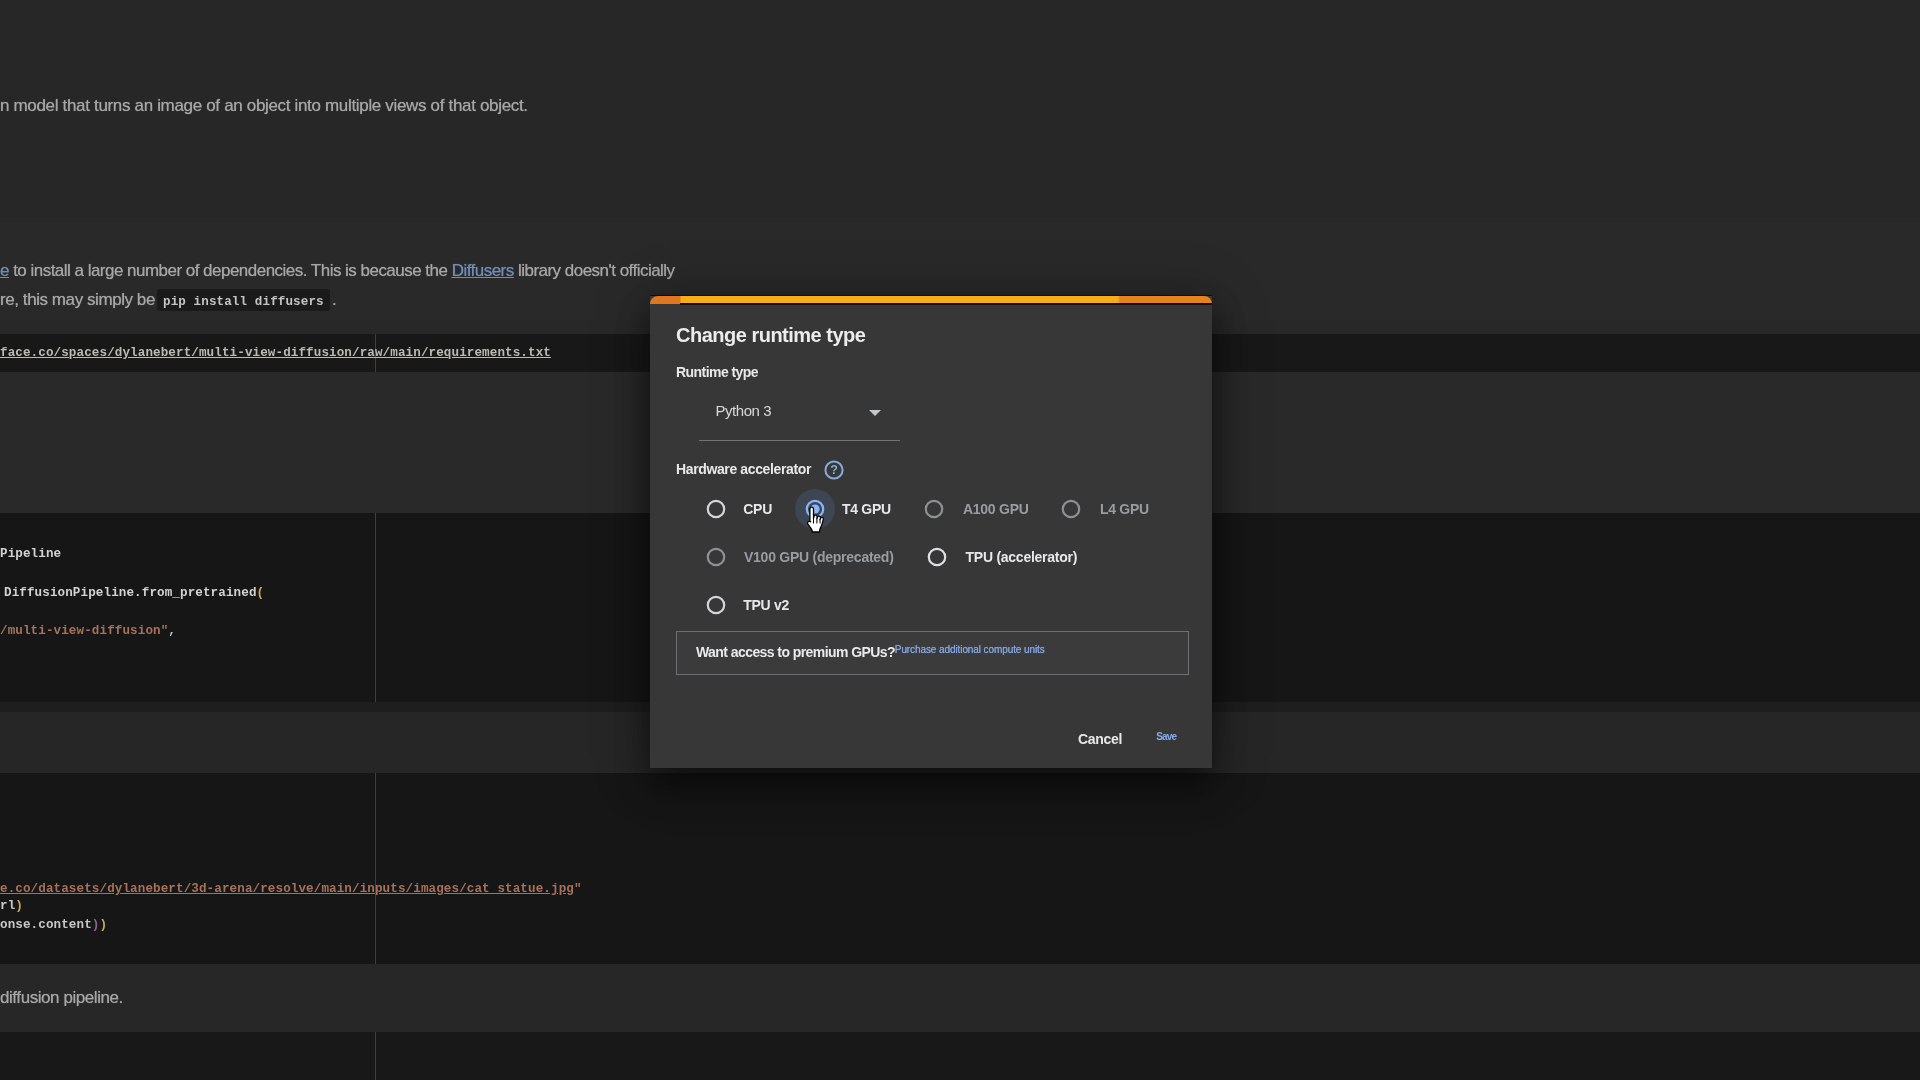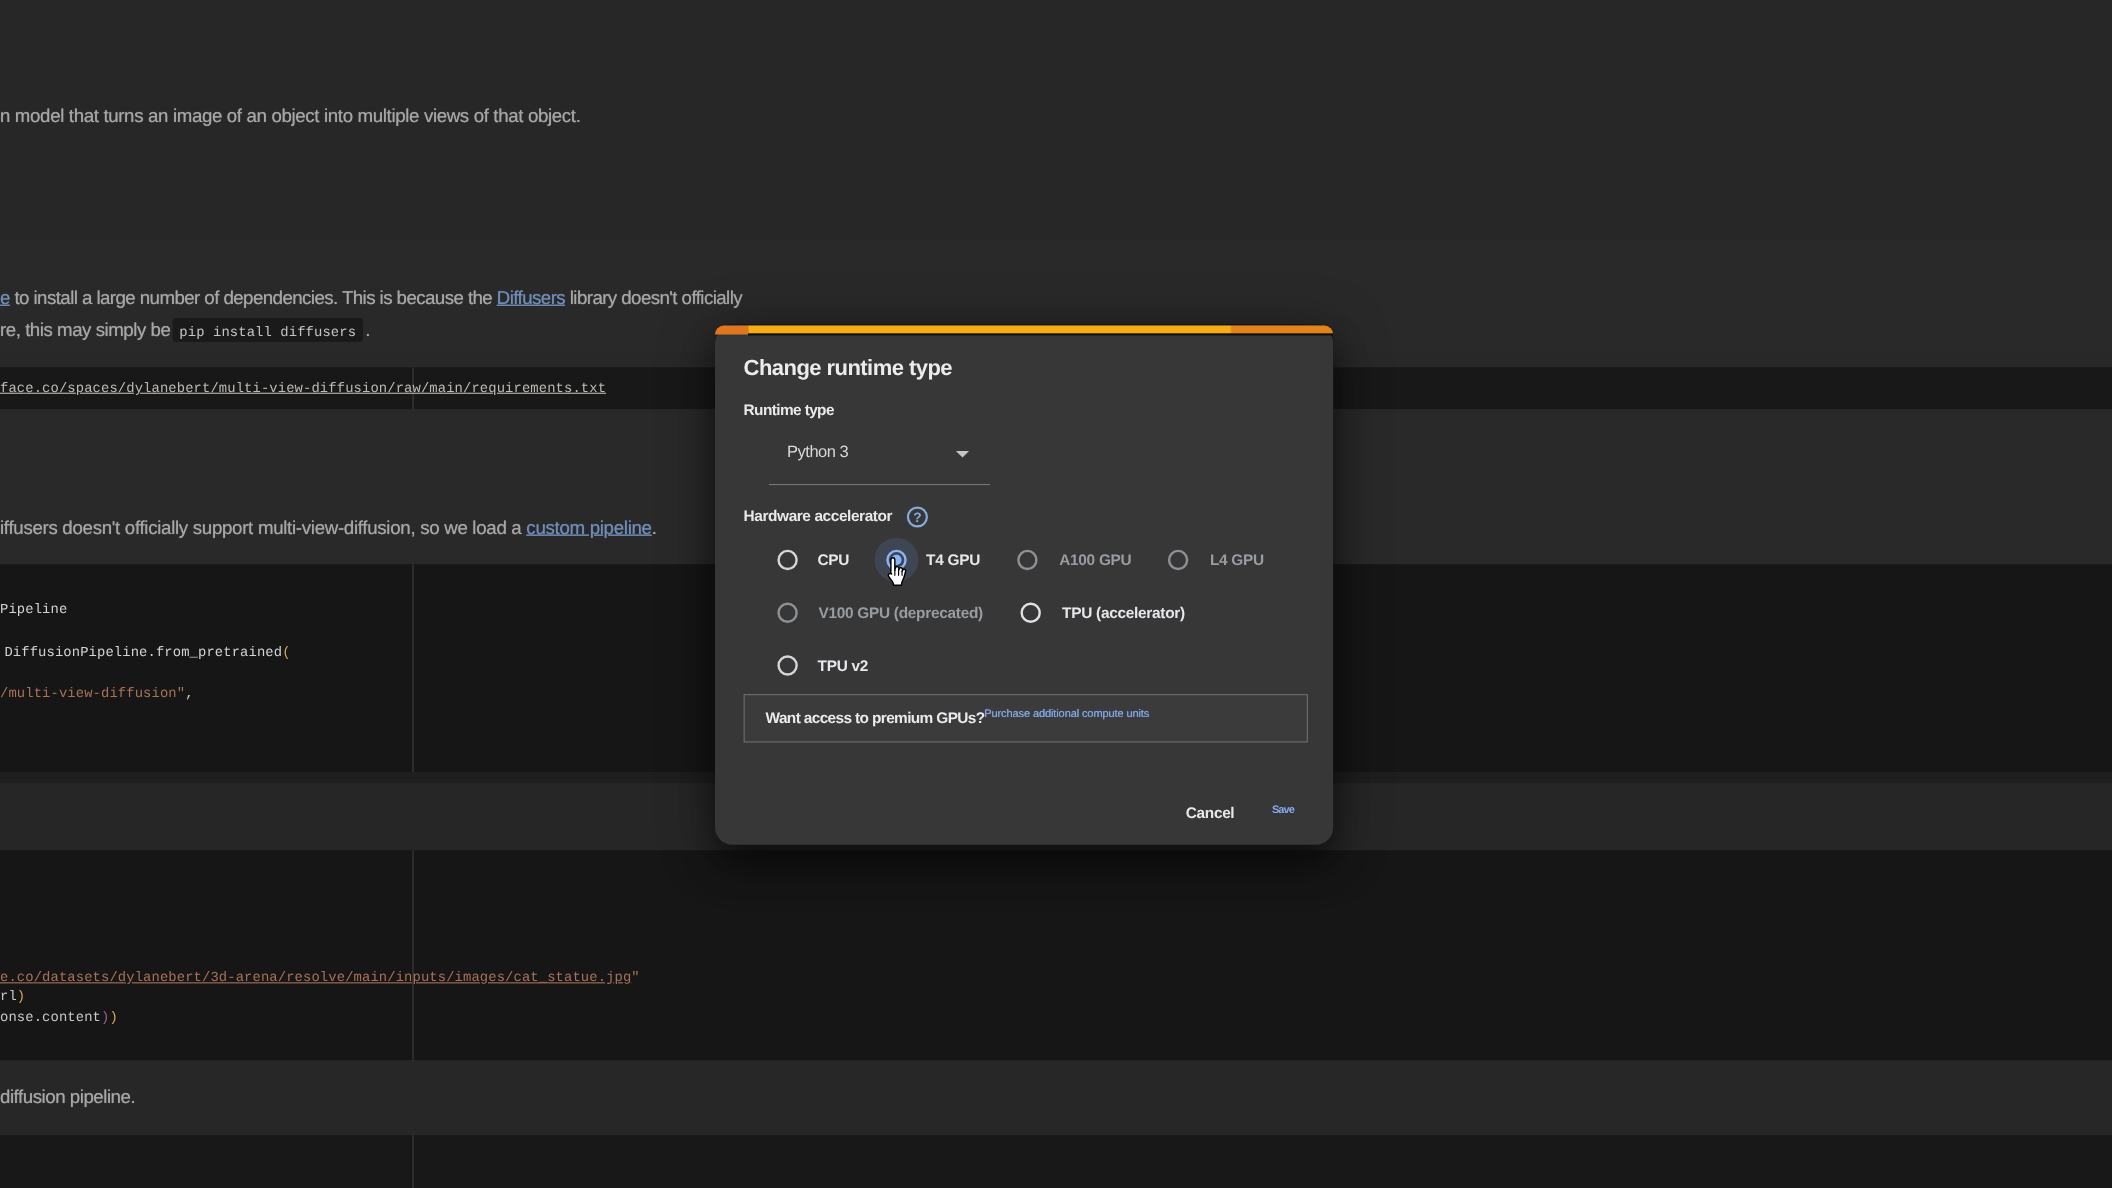--- a/index.html
+++ b/index.html
@@ -5,25 +5,25 @@
 html,body { width:1920px; height:1080px; overflow:hidden; background:#272727; }
 #stage { position:absolute; left:0; top:0; width:1920px; height:1080px;
   font-family:"Liberation Sans",sans-serif; }
 .band { position:absolute; left:0; width:1920px; }
 .ruler { position:absolute; width:1px; background:#3f3f3f; left:375px; }
 .t { position:absolute; white-space:pre; line-height:1; }
 .md { font-size:17px; color:#a6a6a6; letter-spacing:0px;
       text-shadow:0 0 0.8px rgba(166,166,166,0.85); filter:blur(0.3px); }
 .mdlink { color:#708db8; text-decoration:underline;
       text-shadow:0 0 0.8px rgba(112,141,184,0.85); }
-.mono { font-family:"Liberation Mono",monospace; font-size:12.6px; font-weight:normal;
+.mono { font-family:"Liberation Mono",monospace; font-size:12.6px; font-weight:bold;
         letter-spacing:0.095px; filter:blur(0.3px); }
 .chip { position:absolute; background:#1a1a1a; border-radius:3px; }
 #dialog { position:absolute; left:650px; top:296px; width:562px; height:471.5px;
-  background:#373737; border-radius:16px;
+  background:#373737; border-radius:0;
   box-shadow:0 18px 30px rgba(0,0,0,.45), 0 6px 50px rgba(0,0,0,.35), 0 -1px 0 rgba(10,10,16,0.8); }
 #dbar { position:absolute; left:0; top:0; width:562px; height:8px;
   border-radius:9px 9px 0 0;
   background:linear-gradient(90deg,#e0761e 0px,#e0761e 30px,#f7ad14 31px,#f7ad14 468px,#e5831b 470px,#e5831b 562px); }
 #dbarline { position:absolute; left:30px; top:7px; width:532px; height:1.5px; background:#101018; }
 .dt { position:absolute; white-space:pre; line-height:1; }
 .radio { position:absolute; }
 .dlab { font-size:14px; font-weight:bold; letter-spacing:-0.25px; color:#e6e8eb; }
 .dlab.dim { color:#989da2; }
 svg { display:block; }
@@ -44,21 +44,20 @@
 <div class="ruler" style="top:334px;height:38px"></div>
 <div class="ruler" style="top:513px;height:189px"></div>
 <div class="ruler" style="top:773px;height:191px"></div>
 <div class="ruler" style="top:1032px;height:48px"></div>
 <div class="t md" id="md1" style="left:0px;top:97px;letter-spacing:-0.33px;">n model that turns an image of an object into multiple views of that object.</div>
 <div class="t md" id="md2" style="left:0px;top:262px;letter-spacing:-0.52px;"><span class="mdlink">e</span> to install a large number of dependencies. This is because the <span class="mdlink">Diffusers</span> library doesn't officially</div>
 <div class="t md" id="md3" style="left:0px;top:290.5px;letter-spacing:-0.43px;">re, this may simply be</div>
 <div class="chip" style="left:157px;top:289px;width:173px;height:22px"></div>
 <div class="t mono" style="left:163px;top:296px;color:#c4c4c4">pip install diffusers</div>
 <div class="t md" id="md4" style="left:332px;top:290.5px;">.</div>
-<div class="t md" id="md5" style="left:0px;top:470.5px;letter-spacing:-0.28px;">iffusers doesn't officially support multi-view-diffusion, so we load a <span class="mdlink">custom pipeline</span>.</div>
 <div class="t md" id="md6" style="left:0px;top:989px;letter-spacing:-0.43px;">diffusion pipeline.</div>
 <div class="t mono" id="c1" style="left:0px;top:347px"><span style="color:#bdbab4;text-decoration:underline;">face.co/spaces/dylanebert/multi-view-diffusion/raw/main/requirements.txt</span></div>
 <div class="t mono" id="c2" style="left:0px;top:548px"><span style="color:#d2d2d2;">Pipeline</span></div>
 <div class="t mono" id="c3" style="left:4px;top:587px"><span style="color:#d2d2d2;">DiffusionPipeline.from_pretrained</span><span style="color:#d0a954;">(</span></div>
 <div class="t mono" id="c4" style="left:0px;top:625px"><span style="color:#a8715a;">/multi-view-diffusion"</span><span style="color:#c8c8c8;">,</span></div>
 <div class="t mono" id="c5" style="left:0px;top:883px"><span style="color:#a8715a;text-decoration:underline;">e.co/datasets/dylanebert/3d-arena/resolve/main/inputs/images/cat_statue.jpg</span><span style="color:#a8715a;">"</span></div>
 <div class="t mono" id="c6" style="left:0px;top:900px"><span style="color:#c8c8c8;">rl</span><span style="color:#d0a954;">)</span></div>
 <div class="t mono" id="c7" style="left:0px;top:919px"><span style="color:#c8c8c8;">onse.content</span><span style="color:#9a5f96;">)</span><span style="color:#d0a954;">)</span></div>
 <div id="dialog">
 <div id="dbar"></div>

